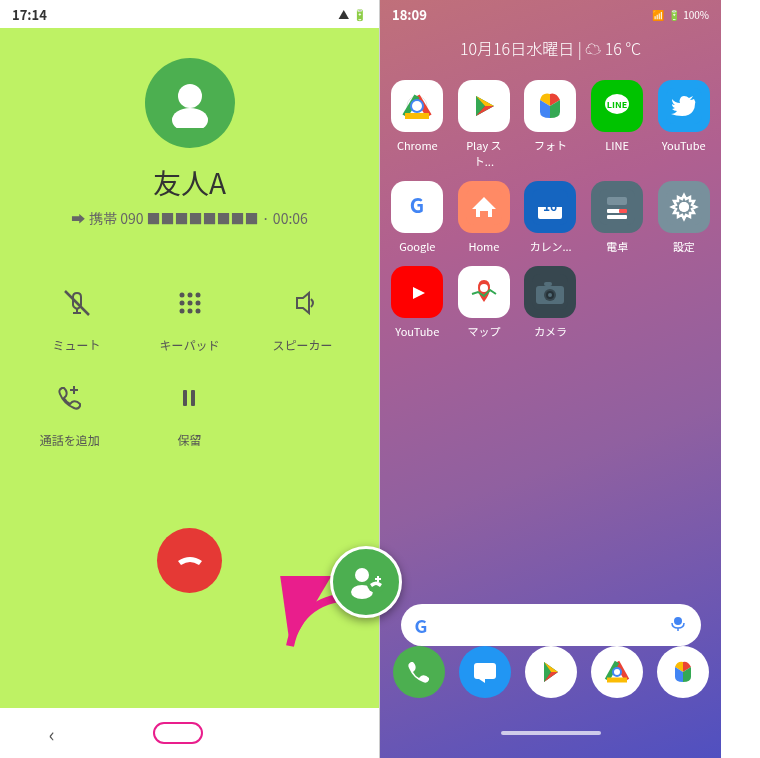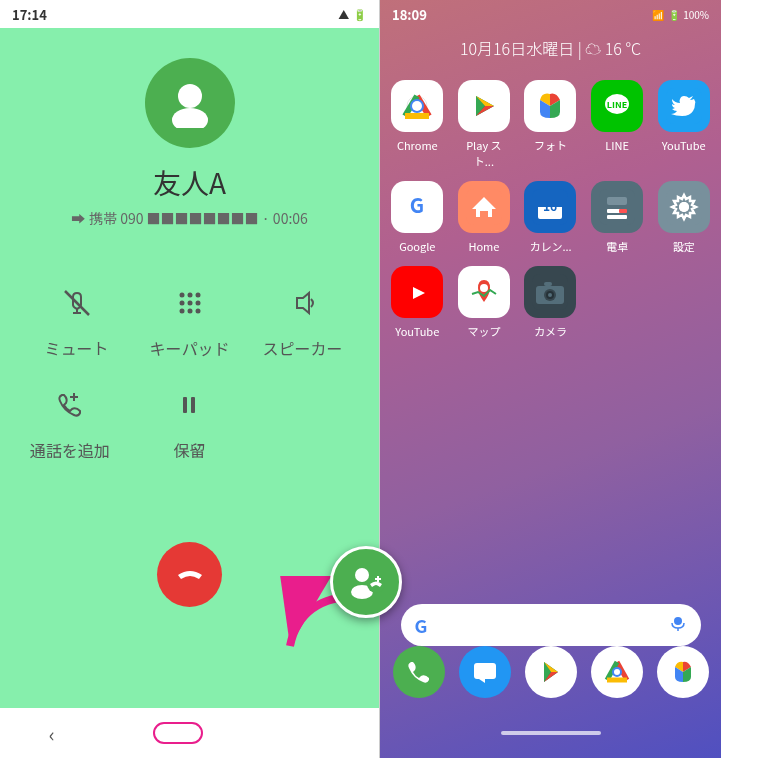--- a/index.html
+++ b/index.html
@@ -8,21 +8,21 @@
       height: 758px;
       display: flex;
       font-family: 'Noto Sans JP', sans-serif;
       overflow: hidden;
     }
 
     
     .left-screen {
       width: 380px;
       height: 758px;
-      background: #86efac;
+      background: #bef264;
       display: flex;
       flex-direction: column;
       align-items: center;
       position: relative;
       border-right: 1px solid #ccc;
     }
 
     .status-bar-left {
       width: 100%;
       height: 28px;
@@ -85,21 +85,21 @@
       width: 50px;
       height: 50px;
       display: flex;
       align-items: center;
       justify-content: center;
       font-size: 22px;
       color: #555;
     }
 
     .action-label {
-      font-size: 16px;
+      font-size: 12px;
       color: #555;
     }
 
     .call-actions2 {
       display: flex;
       width: 100%;
       justify-content: space-around;
       margin-top: 20px;
       padding: 0 20px;
       gap: 20px;

